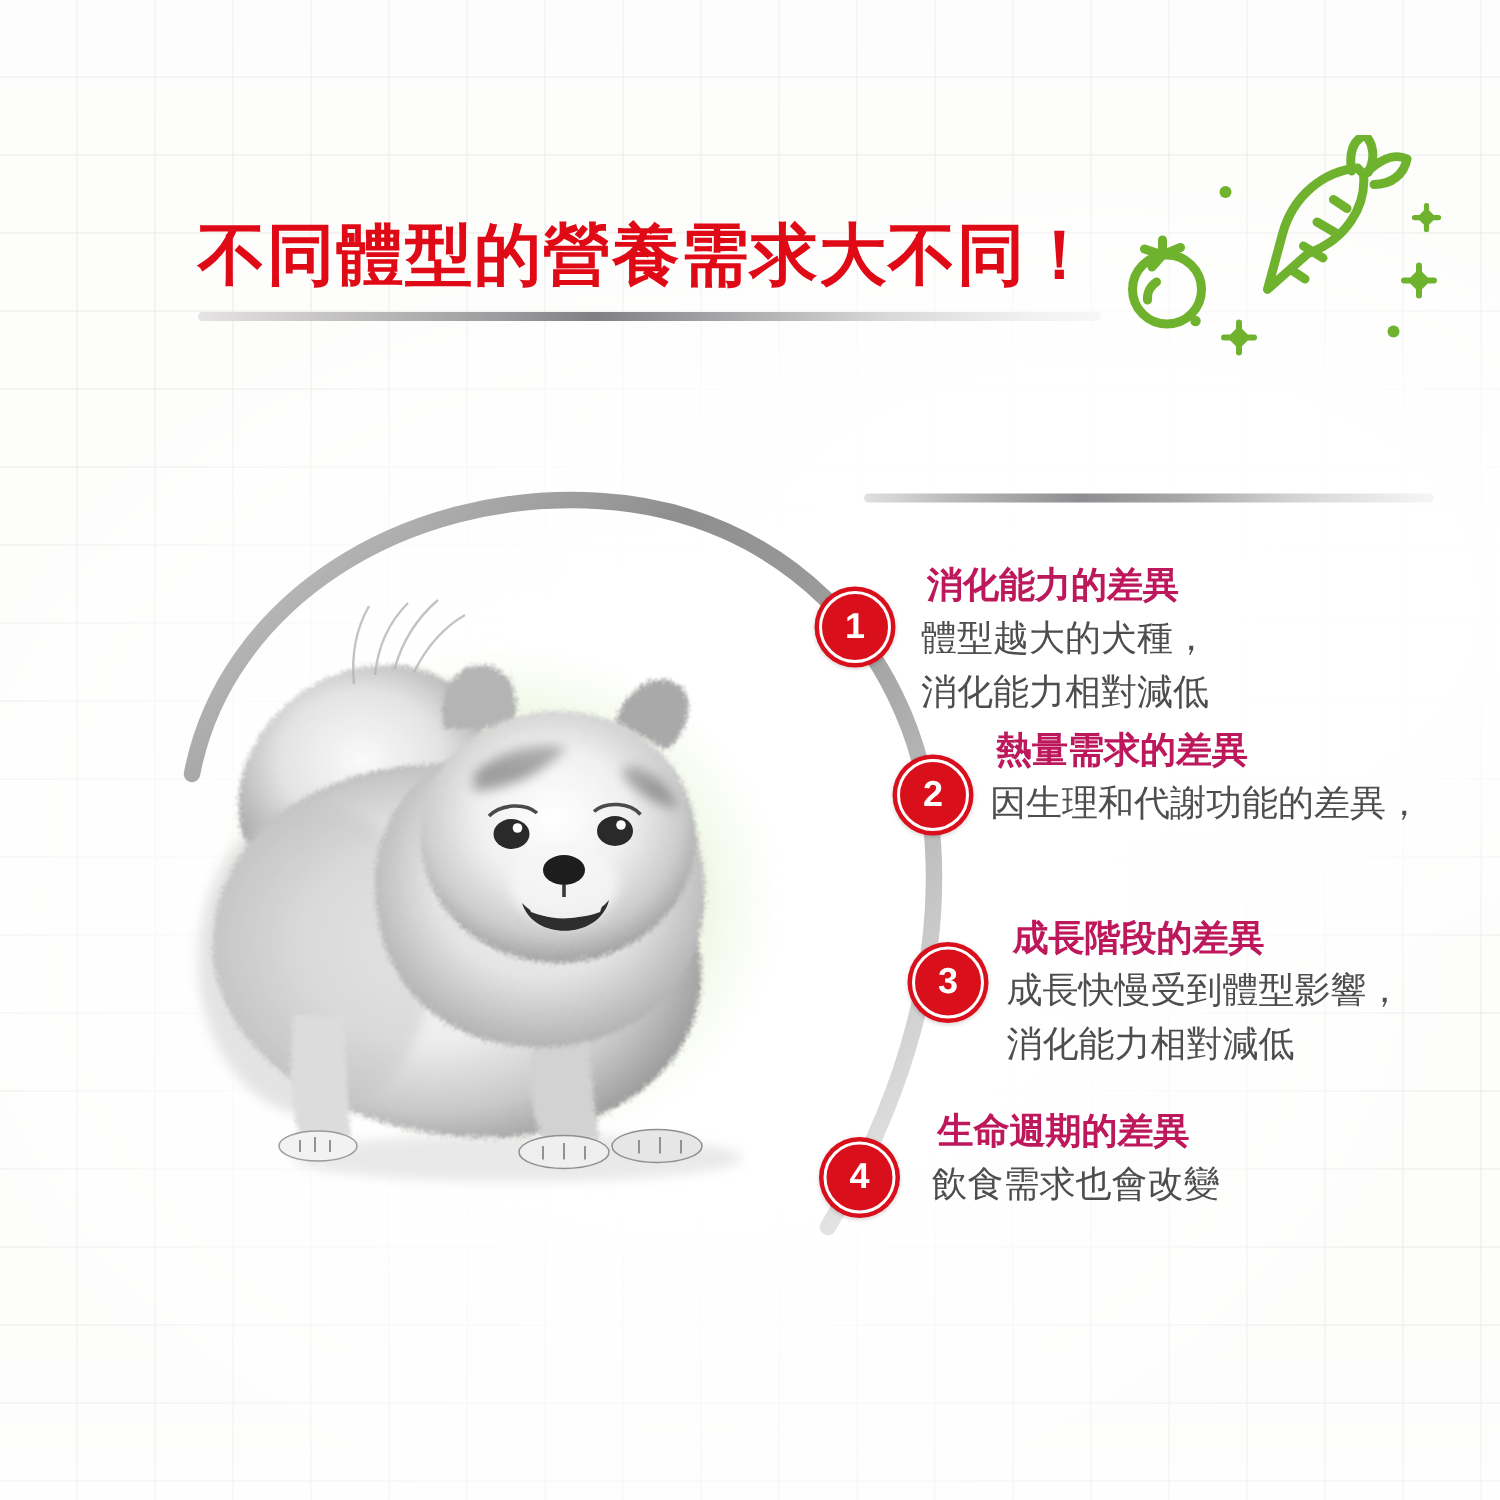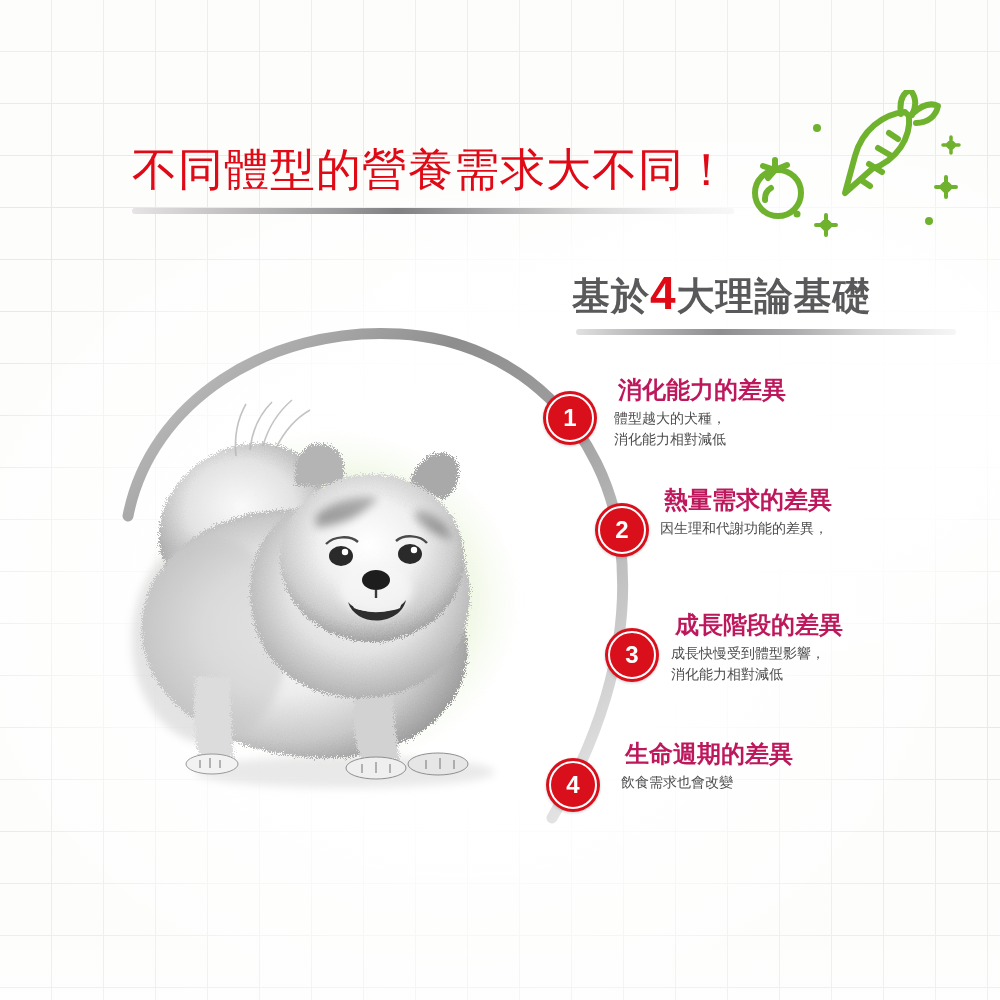--- a/index.html
+++ b/index.html
@@ -24,21 +24,21 @@
     position:absolute;inset:0;
     background:
       radial-gradient(ellipse 620px 520px at 46% 60%, rgba(255,255,255,1) 0%, rgba(255,255,255,.98) 40%, rgba(255,255,255,.5) 68%, rgba(255,255,255,0) 88%),
       radial-gradient(ellipse 560px 360px at 74% 40%, rgba(255,255,255,1) 0%, rgba(255,255,255,.92) 46%, rgba(255,255,255,0) 82%),
       linear-gradient(to bottom, rgba(255,255,255,.25) 0%, rgba(255,255,255,0) 18%, rgba(255,255,255,0) 82%, rgba(255,255,255,.35) 100%);
   }
 
   
   .main-title{
     position:absolute;left:132px;top:140px;
-    font-size:45px;font-weight:normal;letter-spacing:1px;
+    font-size:45px;font-weight:bold;letter-spacing:1px;
     color:#e00a17;white-space:nowrap;
     font-family:"Liberation Sans","DejaVu Sans",sans-serif;
   }
   .divider{
     position:absolute;height:6px;border-radius:3px;
   }
   .divider-main{
     left:132px;top:208px;width:602px;
     background:linear-gradient(to right,#e6e4e4 0%,#cfcdcd 10%,#9b9a9c 34%,#807f82 44%,#a6a5a7 58%,#d9d8d8 76%,#f2f1f1 92%,#f7f7f7 100%);
   }
@@ -80,37 +80,34 @@
     border:2px solid #ffffff;
   }
   .badge span{
     position:relative;z-index:2;color:#ffffff;font-size:24px;font-weight:bold;
     line-height:1;
   }
   .item-head{
     position:absolute;font-size:24px;font-weight:bold;color:#be185d;white-space:nowrap;
   }
   .item-body{
-    position:absolute;font-size:14px;color:#4e4d4f;line-height:1.52;white-space:nowrap;
+    position:absolute;font-size:24px;color:#4e4d4f;line-height:1.52;white-space:nowrap;
   }
 </style>
 </head>
 <body>
 
 <div id="stage">
 
   <div class="grid-layer"></div>
   <div class="grid-fade"></div>
 
   <div class="main-title">不同體型的營養需求大不同！</div>
   <div class="divider divider-main"></div>
 
-  <div class="sub-title">
-    <span>基於</span><span class="accent">4</span><span>大理論基礎</span>
-  </div>
   <div class="divider divider-sub"></div>
 
   <div class="veggies">
     <svg width="260" height="150" viewBox="0 0 260 150">
       <g fill="none" stroke="#6fb22e" stroke-width="6" stroke-linecap="round" stroke-linejoin="round">
         <circle cx="43" cy="103" r="23"></circle>
         <path d="M30 110 a13 13 0 0 1 6 -12"></path>
         <path d="M40 80 l0 -10 M40 80 l-12 -4 M40 80 l12 -5 M40 80 l-7 8"></path>
       </g>
       <g fill="none" stroke="#6fb22e" stroke-width="6" stroke-linecap="round" stroke-linejoin="round">

